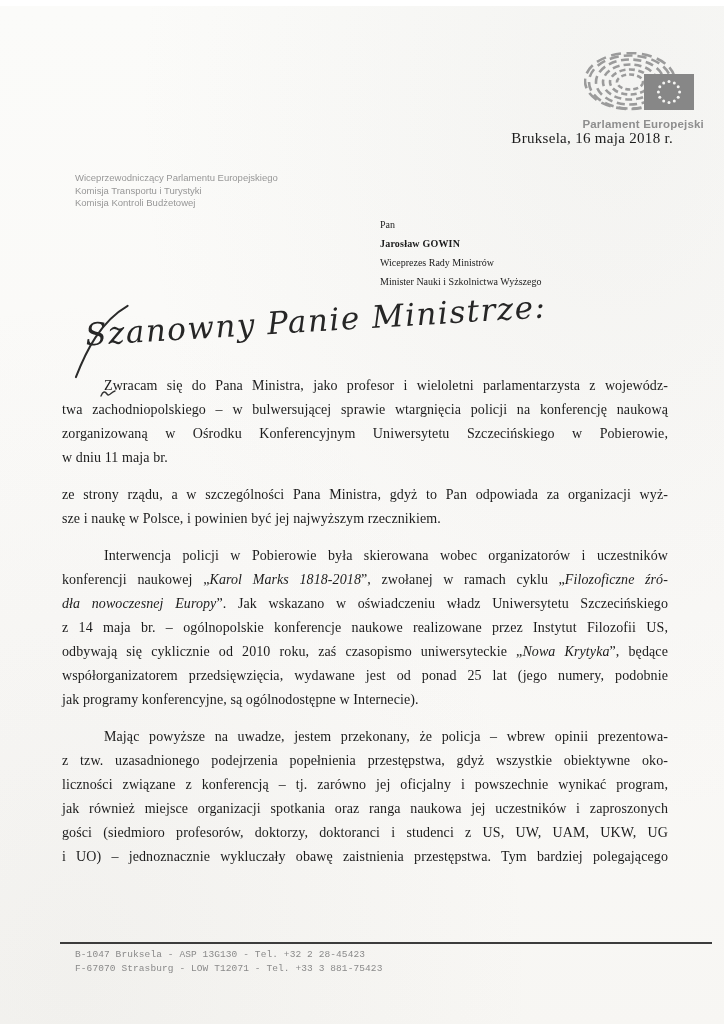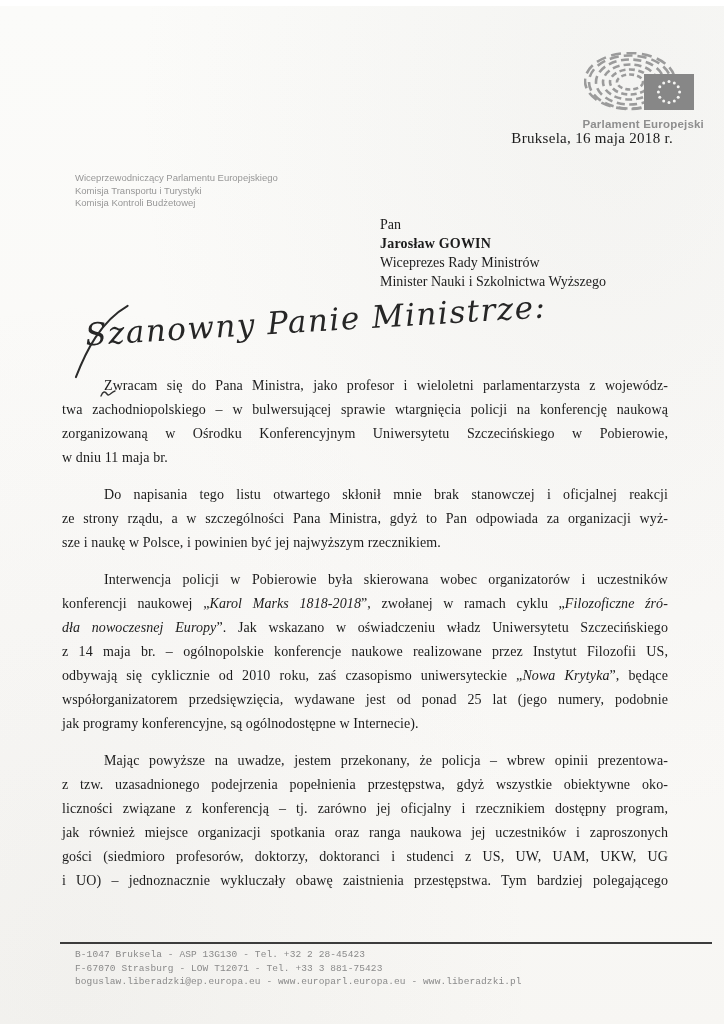--- a/index.html
+++ b/index.html
@@ -23,21 +23,21 @@
     font-family:"Liberation Sans", sans-serif;
     font-weight:bold;font-size:11.5px;color:#8e8e8e;letter-spacing:.2px;
   }
   .date-line{
     position:absolute;top:124px;right:51px;
     font-size:15px;color:#1b1b1b;letter-spacing:.3px;
   }
   .sender{position:absolute;left:75px;top:156px;font-family:"Liberation Sans", sans-serif;color:#8d8d8d;}
   .sender-name{font-size:13px;font-weight:bold;letter-spacing:.2px;color:#878787;}
   .sender-roles{margin-top:10px;font-size:9.5px;line-height:12.5px;color:#979797;}
-  .recipient{position:absolute;left:380px;top:209px;font-size:14px;line-height:19px;}
+  .recipient{position:absolute;left:380px;top:209px;font-size:10px;line-height:19px;}
   .recipient .bold{font-weight:bold;letter-spacing:.2px;}
   
   .handwriting{
     position:absolute;left:86px;top:297px;width:440px;height:72px;
     transform:rotate(-3.5deg);
     font-family:"DejaVu Serif", serif;font-style:italic;
     font-size:31px;color:#262626;letter-spacing:1.5px;white-space:nowrap;
   }
   .handwriting .flourish{position:absolute;left:-14px;top:-14px;}
   .correction-mark{position:absolute;left:100px;top:383px;}
@@ -121,43 +121,41 @@
   </svg>
 
   <div class="letter-body" id="letter-body">
       <div class="para">
         <div class="line first">Zwracam się do Pana Ministra, jako profesor i wieloletni parlamentarzysta z wojewódz-</div>
         <div class="line">twa zachodniopolskiego – w bulwersującej sprawie wtargnięcia policji na konferencję naukową</div>
         <div class="line">zorganizowaną w Ośrodku Konferencyjnym Uniwersytetu Szczecińskiego w Pobierowie,</div>
         <div class="line last">w dniu 11 maja br.</div>
       </div>
       <div class="para">
-        <div class="line first">Do napisania tego listu otwartego skłonił mnie brak stanowczej i oficjalnej reakcji</div>
         <div class="line">ze strony rządu, a w szczególności Pana Ministra, gdyż to Pan odpowiada za organizacji wyż-</div>
         <div class="line last">sze i naukę w Polsce, i powinien być jej najwyższym rzecznikiem.</div>
       </div>
       <div class="para">
         <div class="line first">Interwencja policji w Pobierowie była skierowana wobec organizatorów i uczestników</div>
         <div class="line">konferencji naukowej „<i>Karol Marks 1818-2018</i>”, zwołanej w ramach cyklu „<i>Filozoficzne źró-</i></div>
         <div class="line"><i>dła nowoczesnej Europy</i>”. Jak wskazano w oświadczeniu władz Uniwersytetu Szczecińskiego</div>
         <div class="line">z 14 maja br. – ogólnopolskie konferencje naukowe realizowane przez Instytut Filozofii US,</div>
         <div class="line">odbywają się cyklicznie od 2010 roku, zaś czasopismo uniwersyteckie „<i>Nowa Krytyka</i>”, będące</div>
         <div class="line">współorganizatorem przedsięwzięcia, wydawane jest od ponad 25 lat (jego numery, podobnie</div>
         <div class="line last">jak programy konferencyjne, są ogólnodostępne w Internecie).</div>
       </div>
       <div class="para">
         <div class="line first">Mając powyższe na uwadze, jestem przekonany, że policja – wbrew opinii prezentowa-</div>
         <div class="line">z tzw. uzasadnionego podejrzenia popełnienia przestępstwa, gdyż wszystkie obiektywne oko-</div>
-        <div class="line">liczności związane z konferencją – tj. zarówno jej oficjalny i rzecznikiem dostępny program,</div>
+        <div class="line">liczności związane z konferencją – tj. zarówno jej oficjalny i powszechnie wynikać program,</div>
         <div class="line">jak również miejsce organizacji spotkania oraz ranga naukowa jej uczestników i zaproszonych</div>
         <div class="line">gości (siedmioro profesorów, doktorzy, doktoranci i studenci z US, UW, UAM, UKW, UG</div>
         <div class="line">i UO) – jednoznacznie wykluczały obawę zaistnienia przestępstwa. Tym bardziej polegającego</div>
       </div>
     </div>
 
   <div class="footer-rule"></div>
   <div class="footer">
     <div>B-1047 Bruksela - ASP 13G130 - Tel. +32 2 28-45423</div>
     <div>F-67070 Strasburg - LOW T12071 - Tel. +33 3 881-75423</div>
-    <div>boguslaw.liberadzki@ep.europa.eu - www.europarl.europa.eu - www.liberadzki.pl</div>
   </div>
 
 </div>
 
 </body></html>

